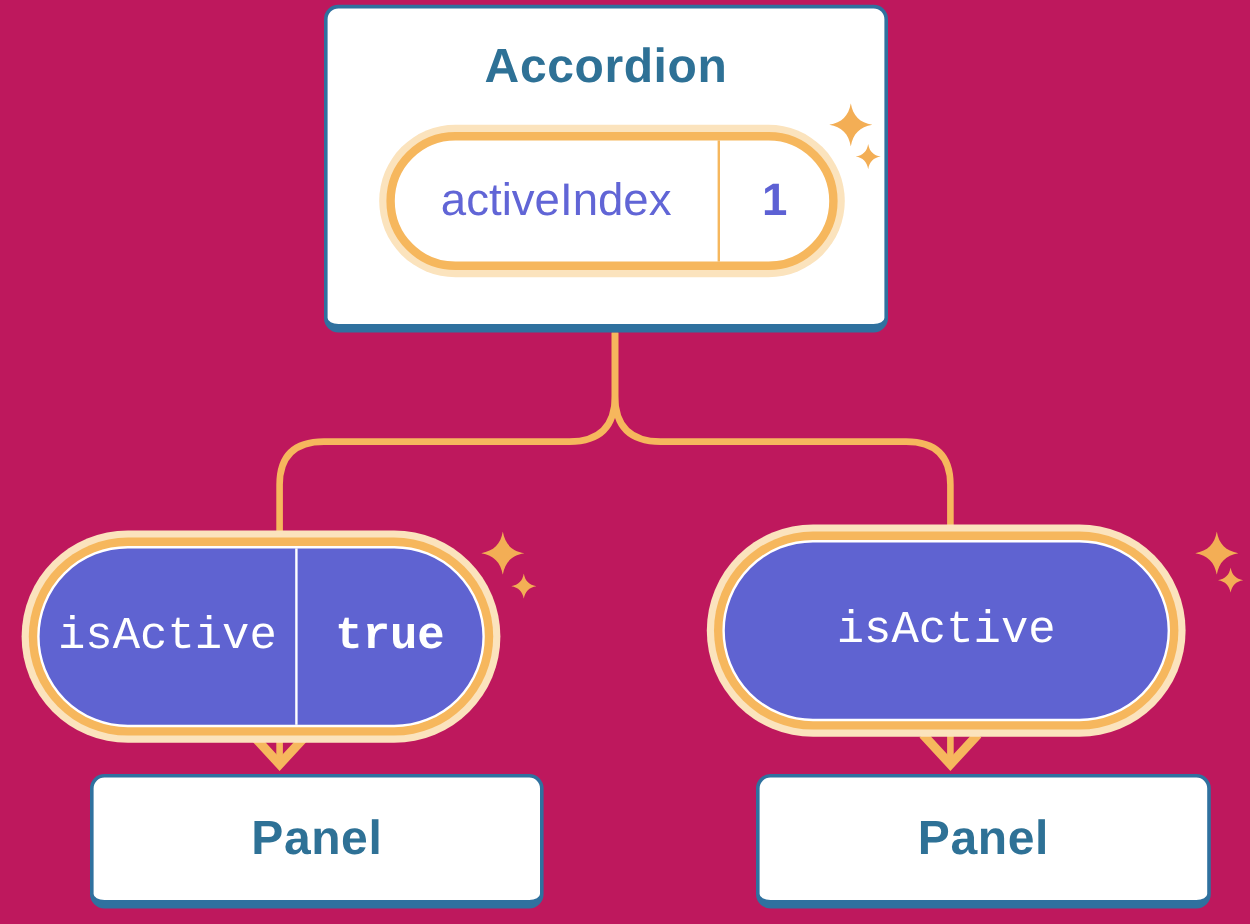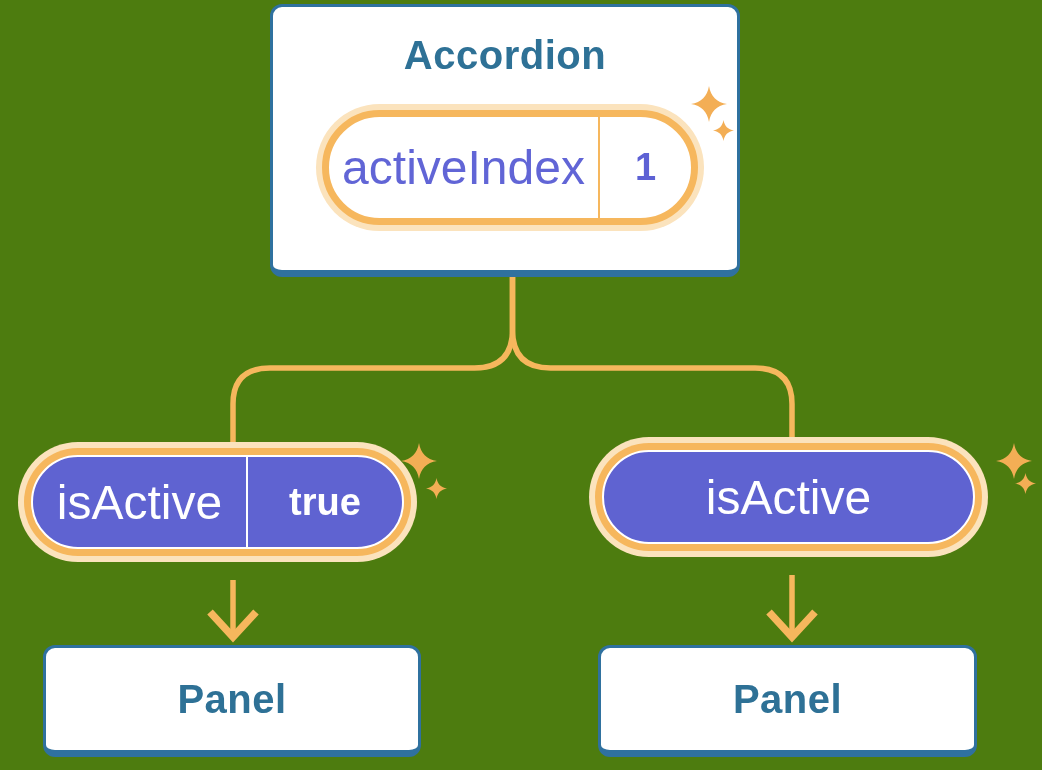--- a/index.html
+++ b/index.html
@@ -1,65 +1,66 @@
 <!DOCTYPE html>
 <html><head>
 <meta charset="utf-8">
 <style>
   html,body{margin:0;padding:0;background:#4d6672;}
   .stage{
     position:relative;width:1042px;height:770px;overflow:hidden;
-    background:#4d7c0f;
+    background:#be185d;
     font-family:"Liberation Sans", sans-serif;
   }
   
   svg.wires{position:absolute;left:0;top:0;z-index:1;}
 
   
   .card{
     position:absolute;background:#ffffff;
     border:3px solid #2f719f;border-bottom-width:7px;
     border-radius:12px;box-sizing:border-box;z-index:2;
   }
   .card-title{
     color:#2e7196;font-size:40px;font-weight:600;text-align:center;
     letter-spacing:.5px;
   }
   .accordion-card{left:270px;top:4px;width:470px;height:273px;}
   .accordion-card .card-title{margin-top:26px;}
-  .panel-card{height:112px;display:flex;align-items:center;justify-content:center;}
+  .panel-card{height:112px;display:flex;align-items:center;justify-content:center;margin-left:32px;}
   .panel-left{left:43px;top:645px;width:378px;}
   .panel-right{left:598px;top:645px;width:379px;}
 
   
   .pill{
     position:absolute;display:flex;align-items:stretch;
     border-radius:999px;box-sizing:border-box;z-index:3;
   }
   .pill .seg-label{
     flex:1;display:flex;align-items:center;justify-content:center;
-    font-size:48px;
+    font-size:38px;
   }
   .pill .seg-value{
     display:flex;align-items:center;justify-content:center;
     font-size:38px;font-weight:700;
   }
   
   .pill-state{
     left:322px;top:110px;width:376px;height:115px;
     background:#ffffff;border:7px solid #f6b75d;
     box-shadow:0 0 0 6px #fbe3bd;
   }
   .pill-state .seg-label{color:#6165d6;}
   .pill-state .seg-value{color:#5d61d4;width:91px;border-left:2.5px solid #f6b75d;}
   
   .pill-purple{
-    height:94px;width:373px;
+    height:151px;width:373px;
     background:#5f63d1;border:2.5px solid #ffffff;
     box-shadow:0 0 0 7px #f6b75d, 0 0 0 13px #fbe3bd;
+    font-family:Liberation Mono, monospace;
   }
   .pill-purple .seg-label{color:#ffffff;}
   .pill-purple .seg-value{color:#ffffff;border-left:2.5px solid #ffffff;}
   .pill-left{left:31px;top:455px;}
   .pill-left .seg-value{width:154px;}
   .pill-right{left:602px;top:450px;}
   .pill-right .seg-value{width:142px;}
 
   
   .sparkle{position:absolute;z-index:4;}

